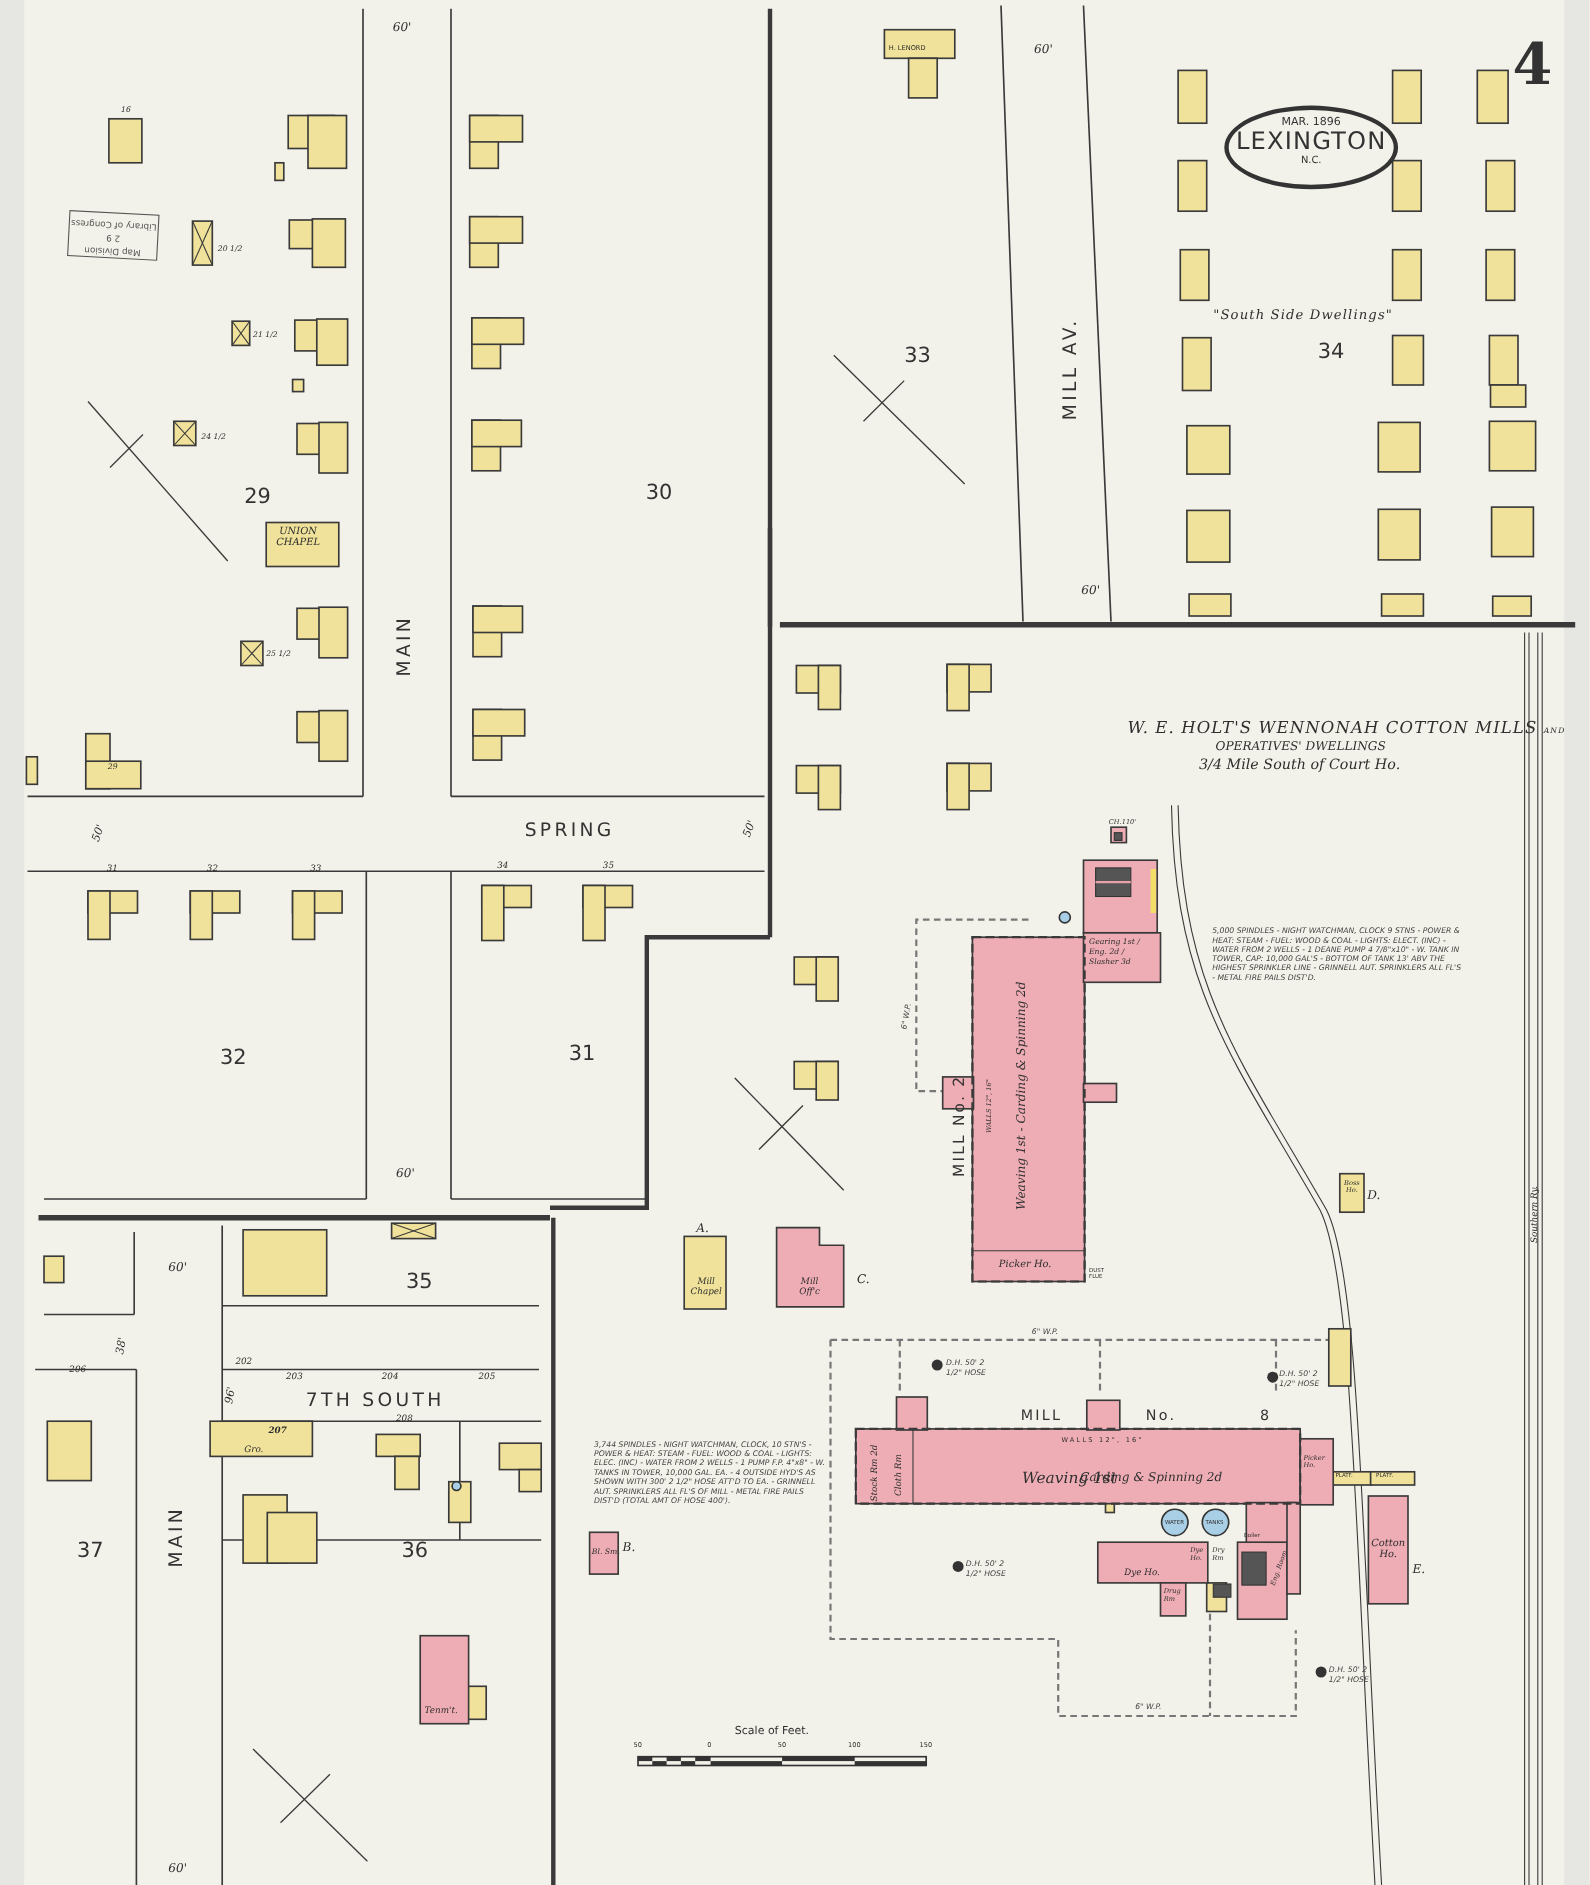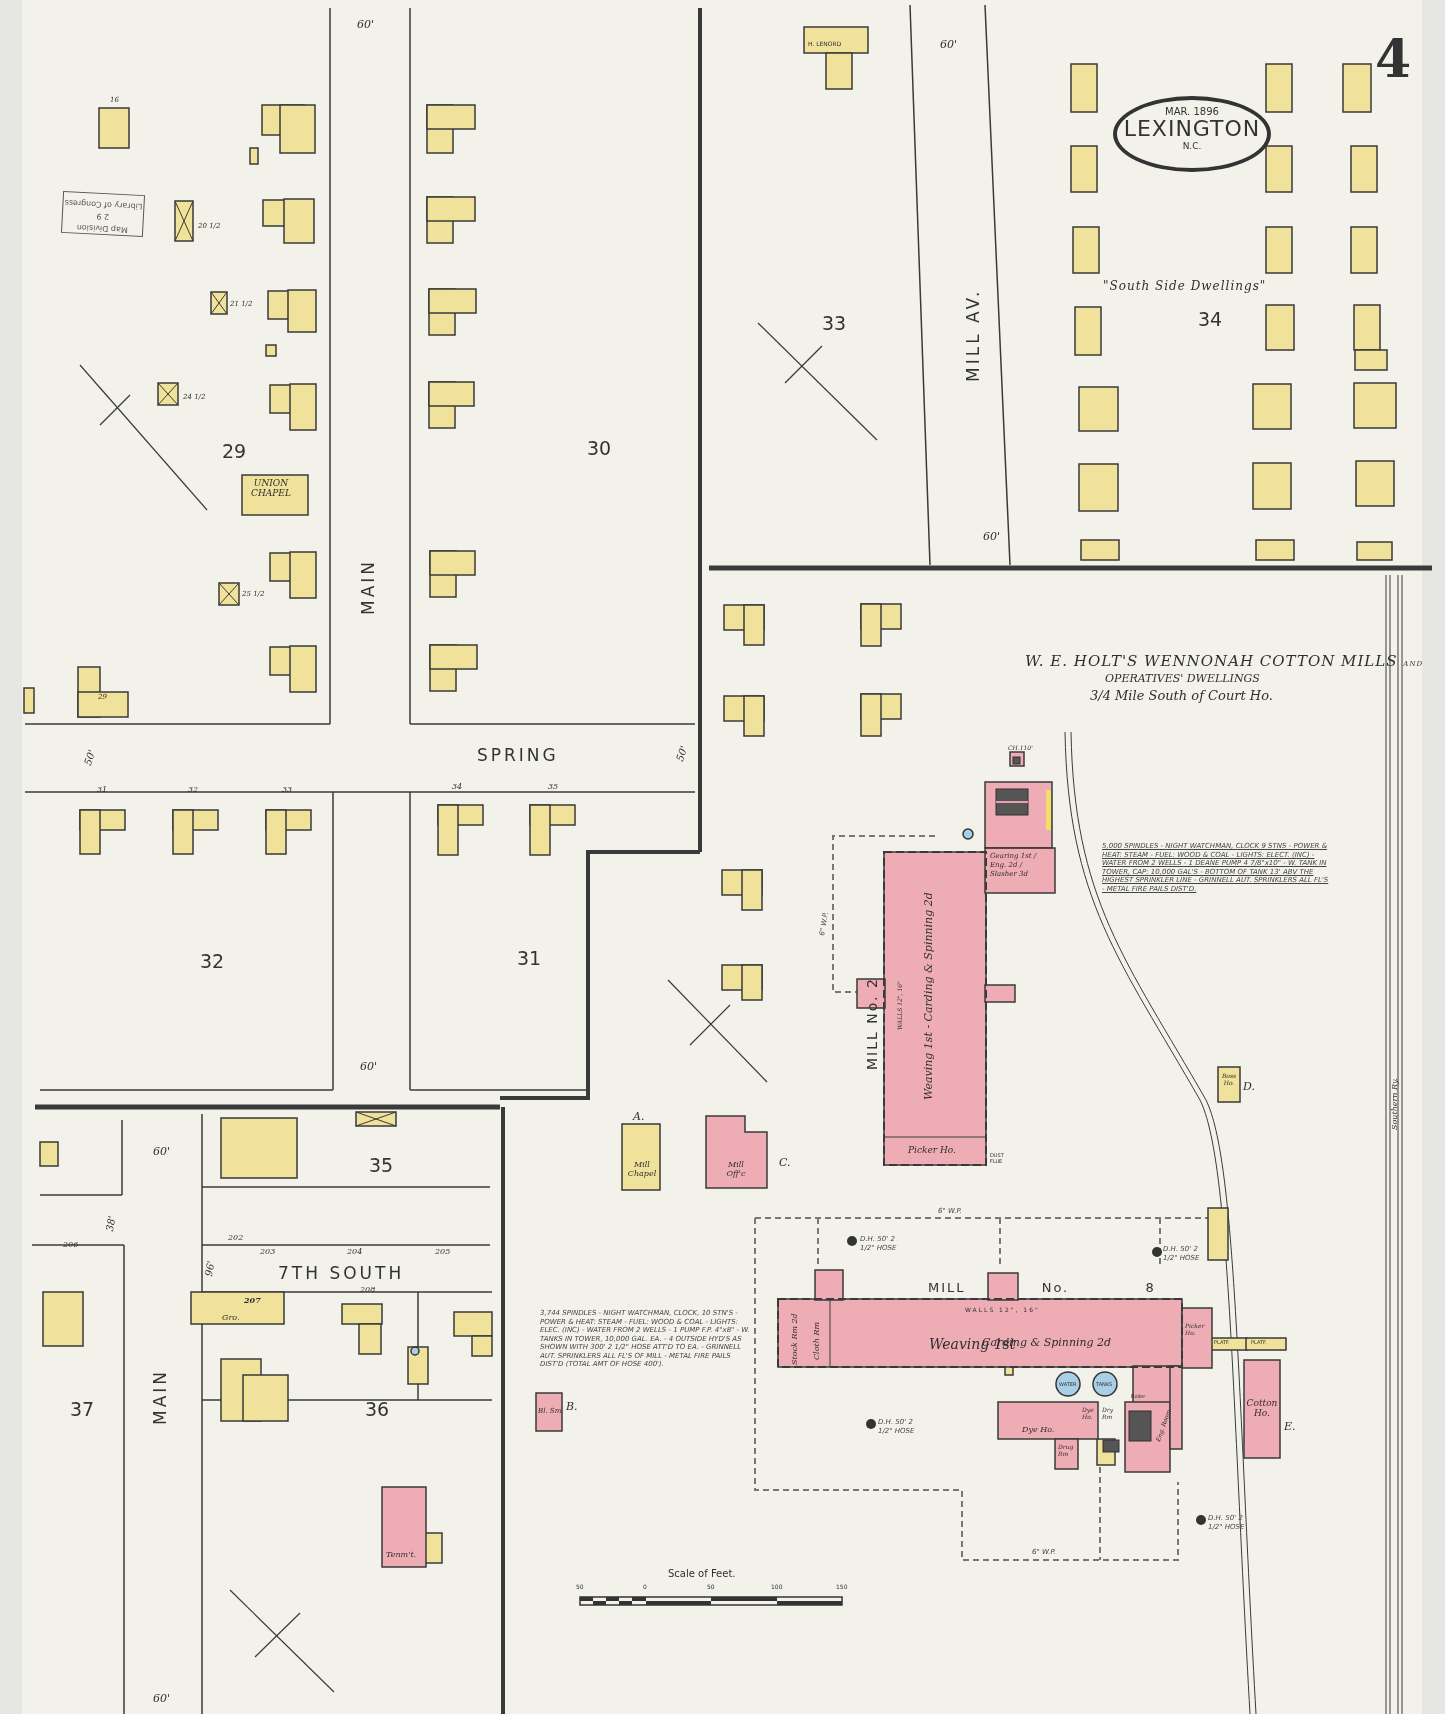--- a/index.html
+++ b/index.html
@@ -363,21 +363,21 @@
 <div class="lbl ital" style="left:222px;top:1313px;font-size:8px;">Gro.</div>
 <div class="lbl ital" style="left:1219px;top:1072px;font-size:6px;width:20px;white-space:normal;line-height:7px;text-align:center;">Boss Ho.</div>
 <div class="lbl" style="left:990px;top:1152px;font-size:5px;width:20px;white-space:normal;font-family:'DejaVu Sans',sans-serif;">DUST FLUE</div>
 
 <div class="lbl ital" style="left:633px;top:1110px;font-size:11px;">A.</div>
 <div class="lbl ital" style="left:566px;top:1400px;font-size:11px;">B.</div>
 <div class="lbl ital" style="left:779px;top:1156px;font-size:11px;">C.</div>
 <div class="lbl ital" style="left:1243px;top:1080px;font-size:11px;">D.</div>
 <div class="lbl ital" style="left:1284px;top:1420px;font-size:11px;">E.</div>
 
-<div class="lbl tiny" style="left:1102px;top:842px;width:230px;text-decoration:underline;">5,000 SPINDLES - NIGHT WATCHMAN, CLOCK 9 STNS - POWER &amp; HEAT: STEAM - FUEL: WOOD &amp; COAL - LIGHTS: ELECT. (INC) - WATER FROM 2 WELLS - 1 DEANE PUMP 4 7/8"x10" - W. TANK IN TOWER, CAP: 10,000 GAL'S - BOTTOM OF TANK 13' ABV THE HIGHEST SPRINKLER LINE - GRINNELL AUT. SPRINKLERS ALL FL'S - METAL FIRE PAILS DIST'D.</div>
+<div class="lbl tiny" style="left:1102px;top:842px;width:230px;">5,000 SPINDLES - NIGHT WATCHMAN, CLOCK 9 STNS - POWER &amp; HEAT: STEAM - FUEL: WOOD &amp; COAL - LIGHTS: ELECT. (INC) - WATER FROM 2 WELLS - 1 DEANE PUMP 4 7/8"x10" - W. TANK IN TOWER, CAP: 10,000 GAL'S - BOTTOM OF TANK 13' ABV THE HIGHEST SPRINKLER LINE - GRINNELL AUT. SPRINKLERS ALL FL'S - METAL FIRE PAILS DIST'D.</div>
 <div class="lbl tiny" style="left:540px;top:1309px;width:210px;">3,744 SPINDLES - NIGHT WATCHMAN, CLOCK, 10 STN'S - POWER &amp; HEAT: STEAM - FUEL: WOOD &amp; COAL - LIGHTS: ELEC. (INC) - WATER FROM 2 WELLS - 1 PUMP F.P. 4"x8" - W. TANKS IN TOWER, 10,000 GAL. EA. - 4 OUTSIDE HYD'S AS SHOWN WITH 300' 2 1/2" HOSE ATT'D TO EA. - GRINNELL AUT. SPRINKLERS ALL FL'S OF MILL - METAL FIRE PAILS DIST'D (TOTAL AMT OF HOSE 400').</div>
 
 <div class="lbl tiny" style="left:860px;top:1235px;width:50px;">D.H. 50' 2 1/2" HOSE</div>
 <div class="lbl tiny" style="left:1163px;top:1245px;width:50px;">D.H. 50' 2 1/2" HOSE</div>
 <div class="lbl tiny" style="left:878px;top:1418px;width:50px;">D.H. 50' 2 1/2" HOSE</div>
 <div class="lbl tiny" style="left:1208px;top:1514px;width:50px;">D.H. 50' 2 1/2" HOSE</div>
 
 <div class="lbl tiny rot" style="left:818px;top:935px;transform:rotate(-80deg);width:40px;">6" W.P.</div>
 <div class="lbl tiny" style="left:938px;top:1207px;width:40px;">6" W.P.</div>
 <div class="lbl tiny" style="left:1032px;top:1548px;width:40px;">6" W.P.</div>
@@ -386,21 +386,21 @@
 <div class="lbl ital" style="left:198px;top:222px;font-size:7px;">20 1/2</div>
 <div class="lbl ital" style="left:230px;top:300px;font-size:7px;">21 1/2</div>
 <div class="lbl ital" style="left:183px;top:393px;font-size:7px;">24 1/2</div>
 <div class="lbl ital" style="left:242px;top:590px;font-size:7px;">25 1/2</div>
 <div class="lbl ital" style="left:98px;top:693px;font-size:7px;">29</div>
 <div class="lbl ital" style="left:97px;top:785px;font-size:8px;">31</div>
 <div class="lbl ital" style="left:188px;top:785px;font-size:8px;">32</div>
 <div class="lbl ital" style="left:282px;top:785px;font-size:8px;">33</div>
 <div class="lbl ital" style="left:452px;top:782px;font-size:8px;">34</div>
 <div class="lbl ital" style="left:548px;top:782px;font-size:8px;">35</div>
-<div class="lbl ital" style="left:228px;top:1233px;font-size:8px;">202</div>
+<div class="lbl ital" style="left:214px;top:1233px;font-size:8px;">202</div>
 <div class="lbl ital" style="left:260px;top:1247px;font-size:8px;">203</div>
 <div class="lbl ital" style="left:347px;top:1247px;font-size:8px;">204</div>
 <div class="lbl ital" style="left:435px;top:1247px;font-size:8px;">205</div>
 <div class="lbl ital" style="left:63px;top:1240px;font-size:8px;">206</div>
 <div class="lbl ital" style="left:244px;top:1295px;font-size:8px;font-weight:bold;">207</div>
 <div class="lbl ital" style="left:360px;top:1285px;font-size:8px;">208</div>
 <div class="lbl ital" style="left:443px;top:1285px;font-size:8px;"></div>
 
 <div class="lbl" style="left:668px;top:1568px;font-size:10px;font-family:'DejaVu Sans',sans-serif;">Scale of Feet.</div>
 <div class="lbl" style="left:576px;top:1583px;font-size:6px;font-family:'DejaVu Sans',sans-serif;">50</div>

